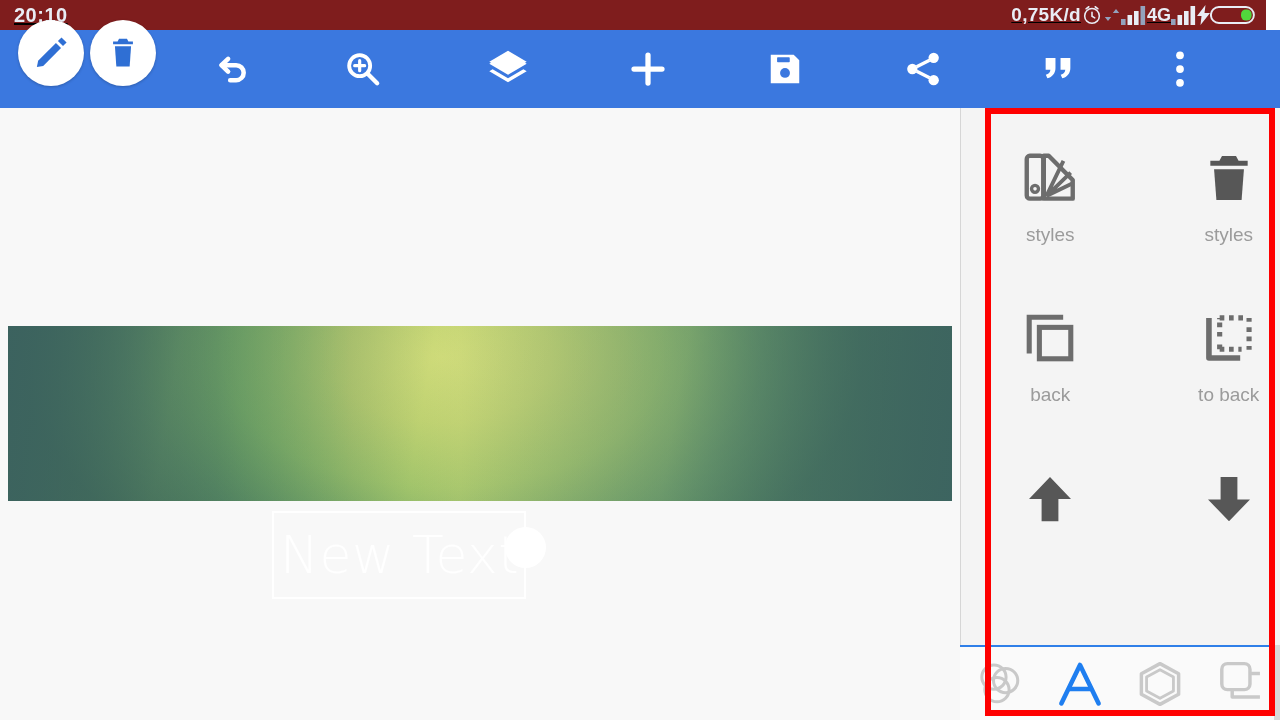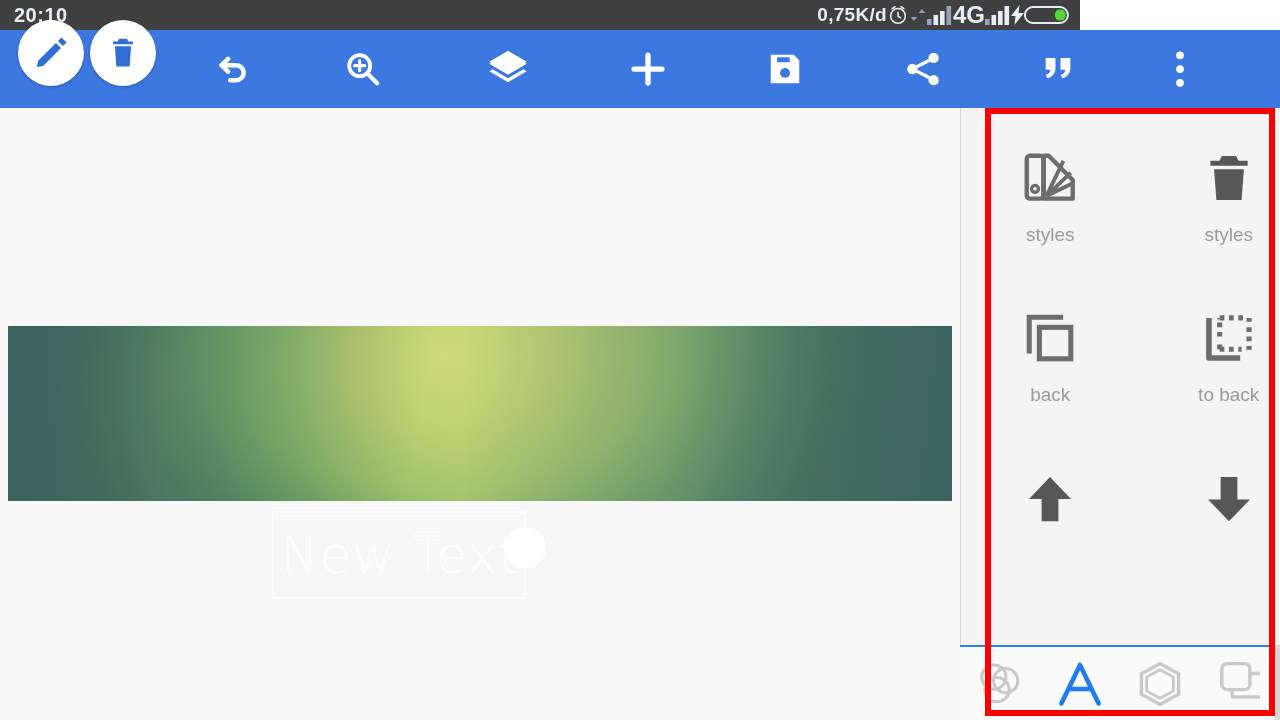--- a/index.html
+++ b/index.html
@@ -5,35 +5,35 @@
   * { margin:0; padding:0; box-sizing:border-box; }
   html, body {
     width:1280px; height:720px;
     font-family:"Liberation Sans", sans-serif;
     overflow:hidden; background:#ffffff;
   }
   #app { position:relative; width:1280px; height:720px; }
 
   
   .statusbar {
-    position:absolute; left:0; top:0; width:1080px; height:30px;
-    background:#404040; display:flex; align-items:center;
-    padding:0 10px 0 14px; z-index:40;
+    position:absolute; left:0; top:0; width:1266px; height:30px;
+    background:#7f1d1d; display:flex; align-items:center;
+    padding:0 10px 0 14px; z-index:40;text-decoration:underline;
   }
   .status-clock {
     color:#e9edf5; font-size:20px; font-weight:bold; letter-spacing:.5px;
   }
   .status-right {
     margin-left:auto; display:flex; align-items:center; gap:0;
   }
   .status-rate {
     color:#e9edf5; font-size:19px; font-weight:bold; letter-spacing:.3px;
   }
   .status-4g {
-    color:#e9edf5; font-size:24px; font-weight:bold;
+    color:#e9edf5; font-size:18px; font-weight:bold;
   }
   .ic { display:block; }
 
   
   .toolbar {
     position:absolute; left:0; top:30px; width:1280px; height:78px;
     background:#3b78df; z-index:20;
   }
   .tb-icons {
     position:absolute; left:0; top:0; width:1280px; height:78px;

